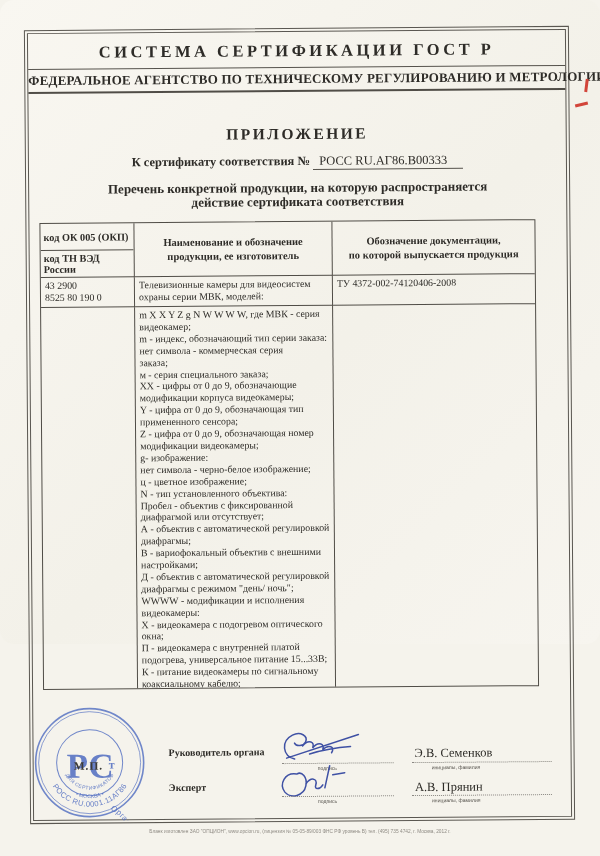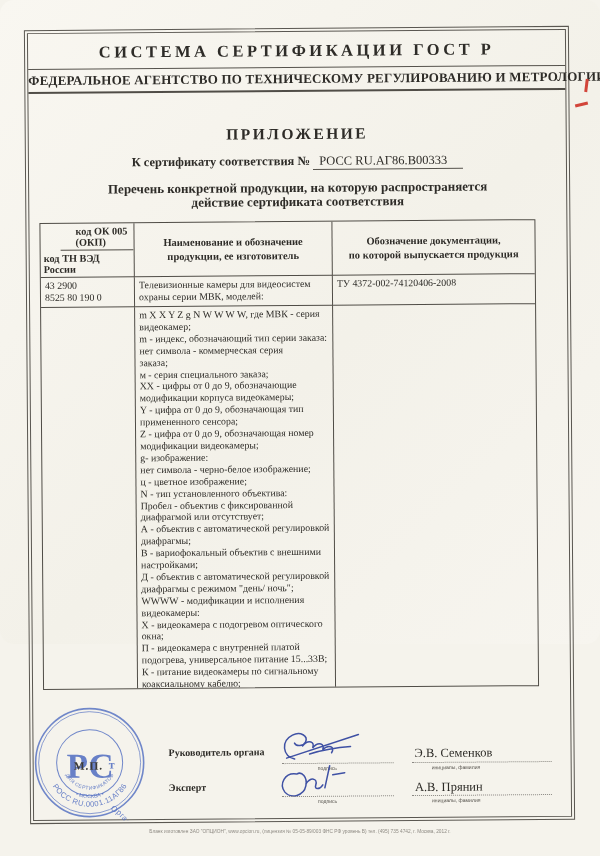--- a/index.html
+++ b/index.html
@@ -45,21 +45,21 @@
     grid-template-columns:94px 198px 1fr;
     grid-template-rows:54px 30px 381px;
     background:transparent;
   }
   .ct-cell { border-right:1px solid #504d47; border-bottom:1px solid #504d47; padding:2px 4px; overflow:hidden; }
   .ct-cell.last-col { border-right:none; }
   .ct-cell.last-row { border-bottom:none; }
   .ct-h { font-weight:bold; font-size:10.5px; display:flex; align-items:center; justify-content:center; text-align:center; padding:2px; }
   .ct-h span { white-space:pre-line; line-height:1.3; }
   .ct-code-head { padding:0; display:flex; flex-direction:column; font-weight:bold; font-size:10.3px; }
-  .ct-code-top { flex:0 0 26px; border-bottom:1px solid #504d47; display:flex; align-items:center; padding-left:15px;margin-left:20px; }
+  .ct-code-top { flex:0 0 26px; border-bottom:1px solid #504d47; display:flex; align-items:center; padding-left:3px; }
   .ct-code-bottom { flex:1; display:flex; align-items:center; padding-left:3px; }
   .ct-body { font-size:9.9px; line-height:11.9px; }
   .ct-pre { white-space:pre-line; }
 
   .sig-role { font-weight:bold; font-size:10px; white-space:nowrap; }
   .sig-name { font-size:12.5px; white-space:nowrap; }
   .dotline { border-bottom:1.3px dotted #8a8782; height:0; }
   .tiny-label { font-family:"Liberation Sans", sans-serif; font-size:6px; color:#55524c;
                 transform:scale(0.85); transform-origin:left top; white-space:nowrap; }
   .mp-mark { font-size:11.5px; font-weight:bold; color:#3c3a36; letter-spacing:1px; }

